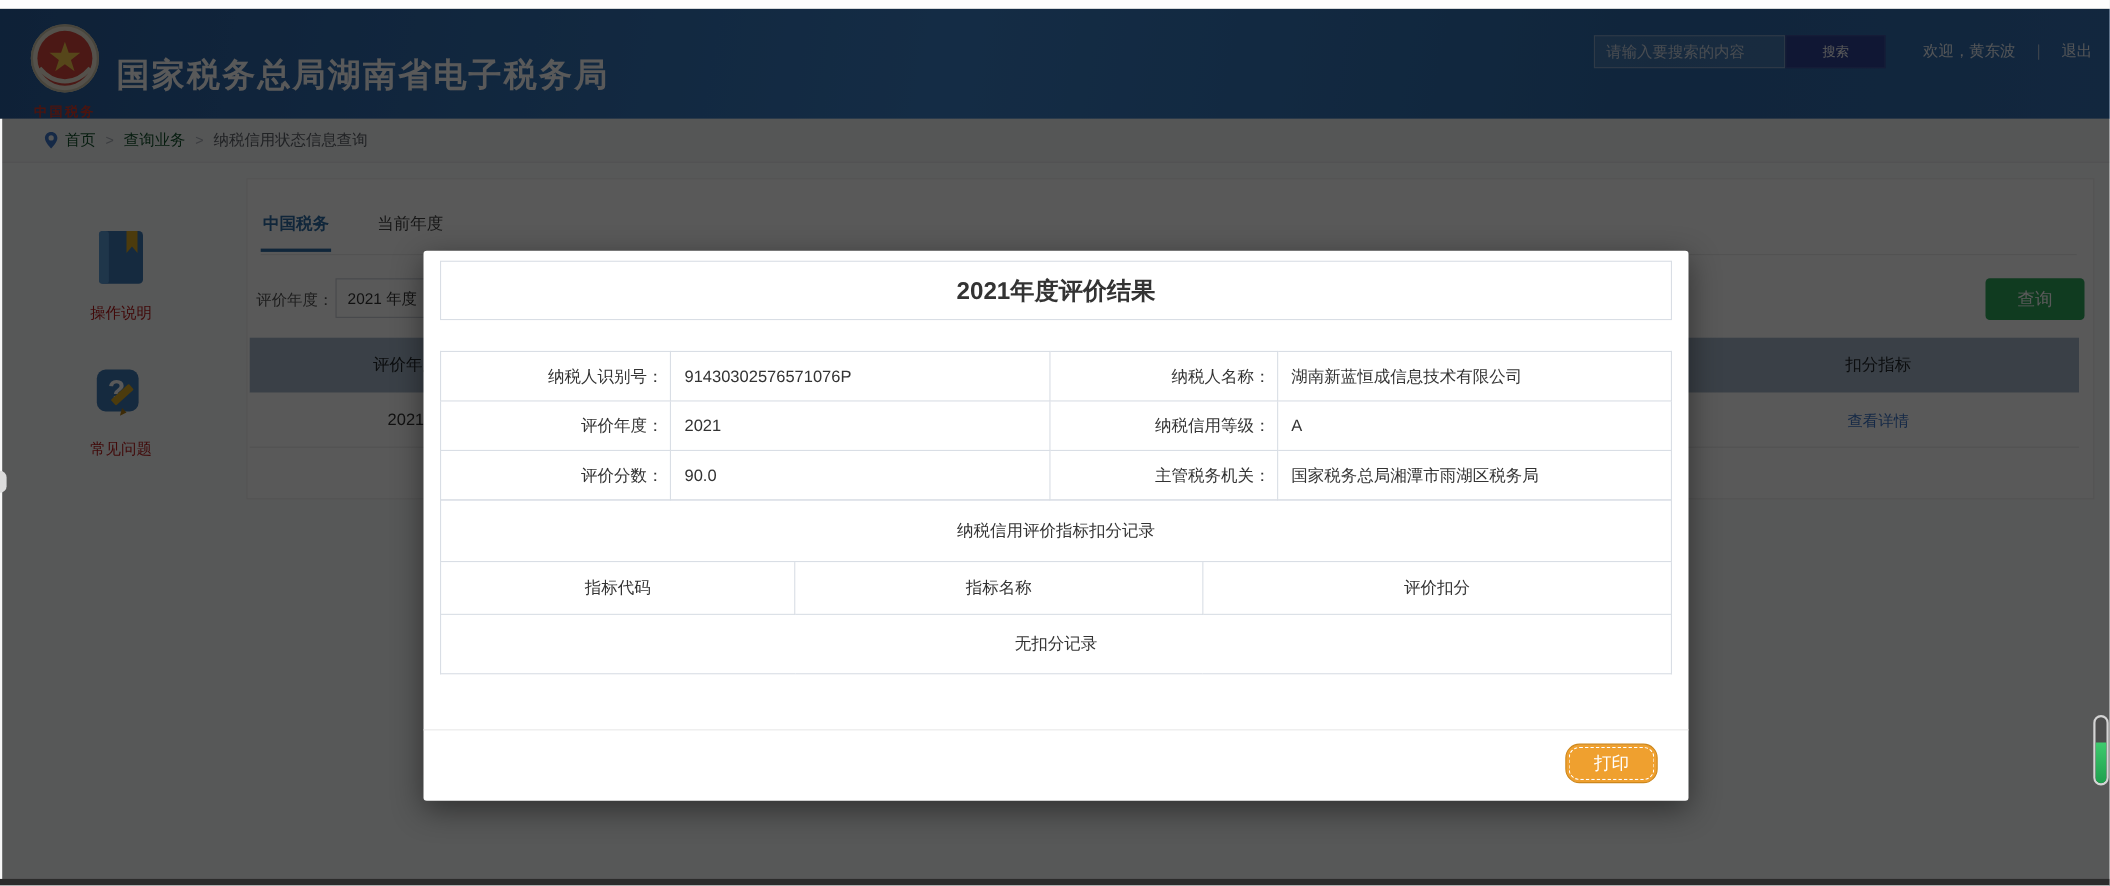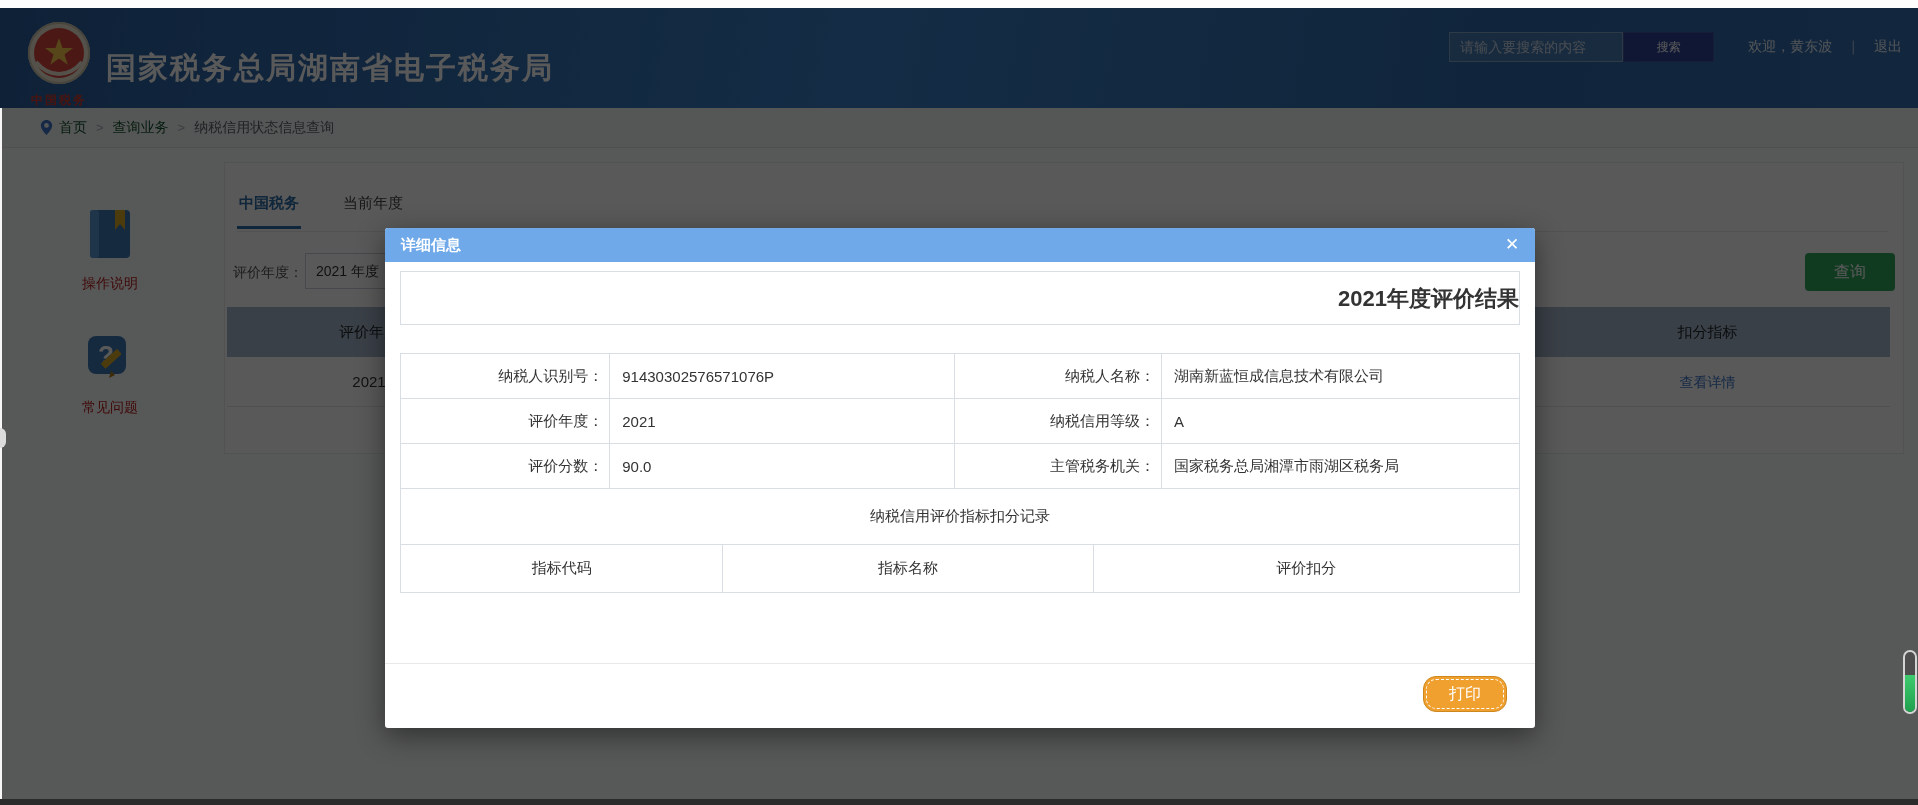--- a/index.html
+++ b/index.html
@@ -71,21 +71,21 @@
   .overlay { position:absolute; left:0; top:8px; right:0; bottom:0; background:rgba(0,0,0,0.65); z-index:50; }
 
   
   .modal { position:absolute; left:385px; top:228px; width:1150px; height:500px; background:#fff;
     border-radius:3px; box-shadow:0 8px 28px rgba(0,0,0,0.45); z-index:100; }
   .modal-hdr { height:34px; background:#6fa9e9; border-radius:3px 3px 0 0; position:relative; }
   .modal-hdr .mtitle { position:absolute; left:16px; top:0; line-height:34px; color:#fff; font-size:15px; font-weight:bold; }
   .modal-close { position:absolute; right:10px; top:0; width:26px; line-height:34px; text-align:center;
     color:#fff; font-size:17px; cursor:pointer; }
   .modal-body { padding:9px 15px 0 15px; }
-  .result-title { border:1px solid #d9dee5; height:54px; line-height:54px; text-align:right;
+  .result-title { border:1px solid #d9dee5; height:54px; line-height:54px; text-align:center;
     font-size:22px; font-weight:bold; color:#333; }
   table.info { width:100%; border-collapse:collapse; margin-top:28px; }
   table.info td { border:1px solid #d9dee5; font-size:15px; color:#333; height:45px; }
   td.lab { text-align:right; padding-right:6px; width:18.7%; }
   td.val { text-align:left; padding-left:12px; width:30.8%; }
   td.lab2 { text-align:right; padding-right:6px; width:18.5%; }
   td.val2 { text-align:left; padding-left:12px; width:32%; }
   table.deduct { width:100%; border-collapse:collapse; margin-top:-1px; }
   table.deduct td { border:1px solid #d9dee5; font-size:15px; color:#333; text-align:center; }
   td.cap { height:56px; }
@@ -191,24 +191,20 @@
         <div class="bg-c3"><a class="detail-link">查看详情</a></div>
       </div>
     </div>
   </div>
 
   <div class="footstrip"></div>
 
   <div class="overlay"></div>
 
   <div class="modal">
-    <div class="modal-hdr">
-      <span class="mtitle">详细信息</span>
-      <span class="modal-close">✕</span>
-    </div>
     <div class="modal-body">
       <div class="result-title">2021年度评价结果</div>
 
       <table class="info">
         <tbody>
           <tr>
             <td class="lab">纳税人识别号：</td>
             <td class="val">91430302576571076P</td>
             <td class="lab2">纳税人名称：</td>
             <td class="val2">湖南新蓝恒成信息技术有限公司</td>
@@ -230,20 +226,23 @@
 
       <table class="deduct">
         <tbody>
           <tr>
             <td class="cap" colspan="3">纳税信用评价指标扣分记录</td>
           </tr>
           <tr>
             <td class="colh w1">指标代码</td>
             <td class="colh w2">指标名称</td>
             <td class="colh w3">评价扣分</td>
+          </tr>
+          <tr>
+            <td class="empty" colspan="3">无扣分记录</td>
           </tr>
         </tbody>
       </table>
     </div>
     <div class="modal-divider"></div>
     <button class="print-btn">打印</button>
   </div>
 
   <div class="left-sliver"></div>
   <div class="edge-tick"></div>

